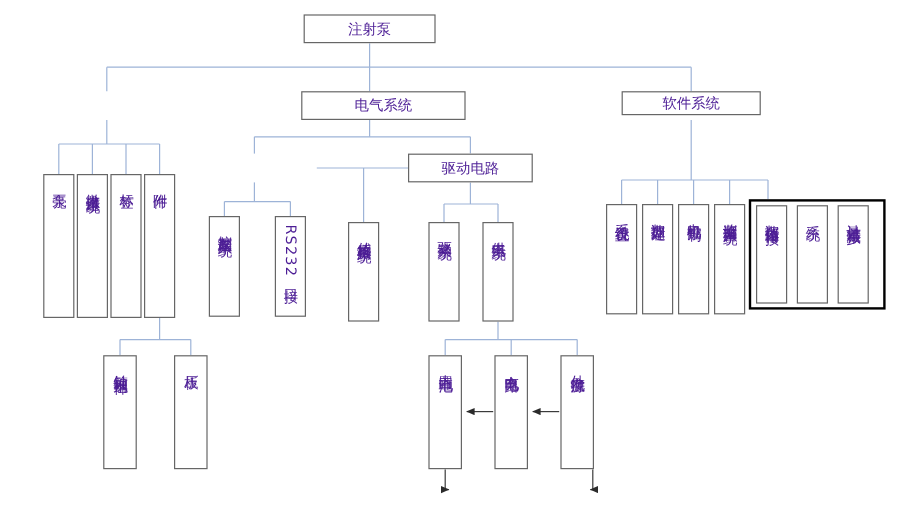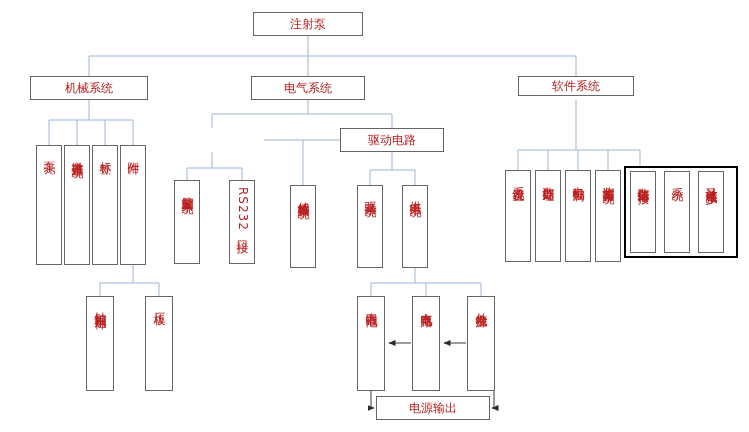--- a/index.html
+++ b/index.html
@@ -5,21 +5,21 @@
   * { box-sizing: border-box; }
   html,body { margin:0; padding:0; background:#ffffff; }
   body { font-family:"DejaVu Sans","Liberation Sans",sans-serif; color:#000; }
   #stage { position:relative; width:749px; height:432px; background:#ffffff; overflow:hidden; }
   svg.wires { position:absolute; left:0; top:0; width:749px; height:432px; }
   svg.wires line, svg.wires polyline { fill:none; }
   .t { stroke:#9db3d7; stroke-width:1; }
   .a { stroke:#3b3b3b; stroke-width:1; }
   .node {
     position:absolute; background:#ffffff; border:1px solid #666666;
-    font-size:12px; color:#b91c1c; display:flex; align-items:center; justify-content:center;
+    font-size:12px; color:#4c1d95; display:flex; align-items:center; justify-content:center;
     line-height:1.25; text-align:center;
   }
   .node.v {
     writing-mode:vertical-rl; text-orientation:mixed;
     justify-content:flex-start; padding-top:6px; letter-spacing:1px;
   }
   .group { position:absolute; border:2px solid #000000; background:#ffffff; }
   .group .node { position:absolute; }
 </style>
 </head>
@@ -85,22 +85,21 @@
     <line class="t" x1="640" y1="150" x2="640" y2="166"></line>
 
     <line class="a" x1="466" y1="343" x2="444" y2="343" marker-end="url(#arr)"></line>
     <line class="a" x1="411" y1="343" x2="389" y2="343" marker-end="url(#arr)"></line>
     <polyline class="a" points="371,391 371,408 374,408" marker-end="url(#arr)"></polyline>
     <polyline class="a" points="494,391 494,408 492,408" marker-end="url(#arr)"></polyline>
   </svg>
 
   <div class="node" style="left:253px;top:12px;width:110px;height:24px;">注射泵</div>
 
-  <div class="node" style="left:30px;top:76px;width:118px;height:24px;">机械系统</div>
-  <div class="node" style="left:251px;top:76px;width:114px;height:24px;">电气系统</div>
+  <div class="node" style="left:251px;top:76px;width:137px;height:24px;">电气系统</div>
   <div class="node" style="left:518px;top:76px;width:116px;height:20px;">软件系统</div>
 
   <div class="node v" style="left:36px;top:145px;width:26px;height:120px;">泵壳</div>
   <div class="node v" style="left:64px;top:145px;width:26px;height:120px;">微推进系统</div>
   <div class="node v" style="left:92px;top:145px;width:26px;height:120px;">标签</div>
   <div class="node v" style="left:120px;top:145px;width:26px;height:120px;">附件</div>
 
   <div class="node v" style="left:86px;top:296px;width:28px;height:95px;">针筒识别组件</div>
   <div class="node v" style="left:145px;top:296px;width:28px;height:95px;">压板</div>
 
@@ -110,21 +109,20 @@
   <div class="node v" style="left:229px;top:180px;width:26px;height:84px;">RS232接口</div>
   <div class="node v" style="left:290px;top:185px;width:26px;height:83px;">传感检测系统</div>
 
   <div class="node v" style="left:357px;top:185px;width:26px;height:83px;">驱动系统</div>
   <div class="node v" style="left:402px;top:185px;width:26px;height:83px;">供电系统</div>
 
   <div class="node v" style="left:357px;top:296px;width:28px;height:95px;">内置电池</div>
   <div class="node v" style="left:412px;top:296px;width:28px;height:95px;">充电电路</div>
   <div class="node v" style="left:467px;top:296px;width:28px;height:95px;">外接电源</div>
 
-  <div class="node" style="left:376px;top:396px;width:114px;height:24px;">电源输出</div>
 
   <div class="node v" style="left:505px;top:170px;width:26px;height:92px;">系统设置</div>
   <div class="node v" style="left:535px;top:170px;width:26px;height:92px;">数据处理</div>
   <div class="node v" style="left:565px;top:170px;width:26px;height:92px;">电机控制</div>
   <div class="node v" style="left:595px;top:170px;width:26px;height:92px;">监测报警系统</div>
 
   <div class="group" style="left:624px;top:166px;width:114px;height:92px;">
     <div class="node v" style="left:4px;top:3px;width:26px;height:82px;">数据传输接口</div>
     <div class="node v" style="left:38px;top:3px;width:26px;height:82px;">系统</div>
     <div class="node v" style="left:72px;top:3px;width:26px;height:82px;">计量差错减少</div>

